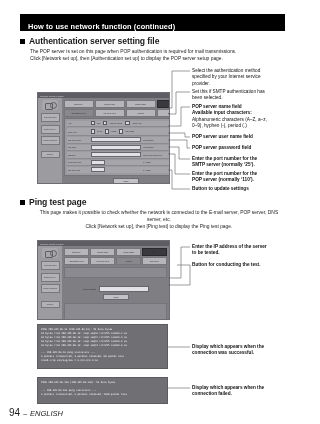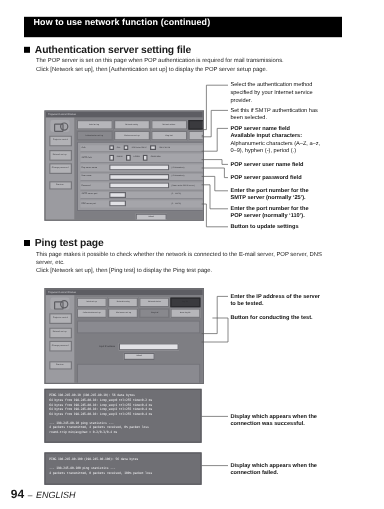--- a/index.html
+++ b/index.html
@@ -19,21 +19,21 @@
   
   #header-bar {
     position: absolute;
     left: 20px;
     top: 14px;
     width: 265px;
     height: 17px;
     background: #000000;
     color: #ffffff;
     display: flex;
-    align-items: flex-start;
+    align-items: flex-end;
   }
   #header-bar .htext {
     font-size: 7.4px;
     font-weight: bold;
     letter-spacing: 0.1px;
     padding-left: 8px;
   }
 
   
   .section {
@@ -299,21 +299,21 @@
   #footer {
     position: absolute;
     left: 9px;
     bottom: 6px;
     display: flex;
     align-items: baseline;
     gap: 3px;
   }
   #footer .pnum {
     font-size: 10px;
-    font-weight: bold;
+    font-weight: normal;
     font-family: "Liberation Sans", sans-serif;
   }
   #footer .dash { font-size: 7px; }
   #footer .lang {
     font-size: 7.5px;
     font-style: italic;
     font-family: "Liberation Sans", sans-serif;
   }
 </style>
 </head>
@@ -486,21 +486,21 @@
 
 <div class="callout" style="left:192px; top:171px;">
   <div class="bold">Enter the port number for the</div>
   <div class="bold">POP server (normally ‘110’).</div>
 </div>
 
 <div class="callout" style="left:192px; top:186px;">
   <div class="bold">Button to update settings</div>
 </div>
 
-<div class="section" style="top:197px;">
+<div class="section" style="top:197px;text-align:center;">
   <div class="sec-head">
     <span class="sq"></span>
     <span class="sec-title">Ping test page</span>
   </div>
   <div class="sec-body">
     <div>This page makes it possible to check whether the network is connected to the E-mail server, POP server, DNS</div>
     <div>server, etc.</div>
     <div>Click [Network set up], then [Ping test] to display the Ping test page.</div>
   </div>
 </div>

